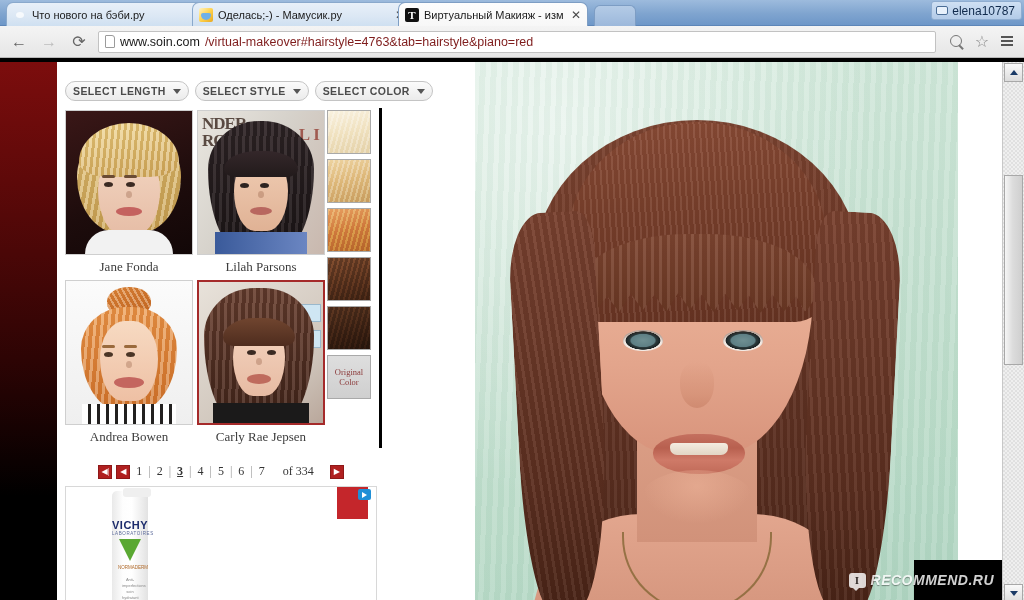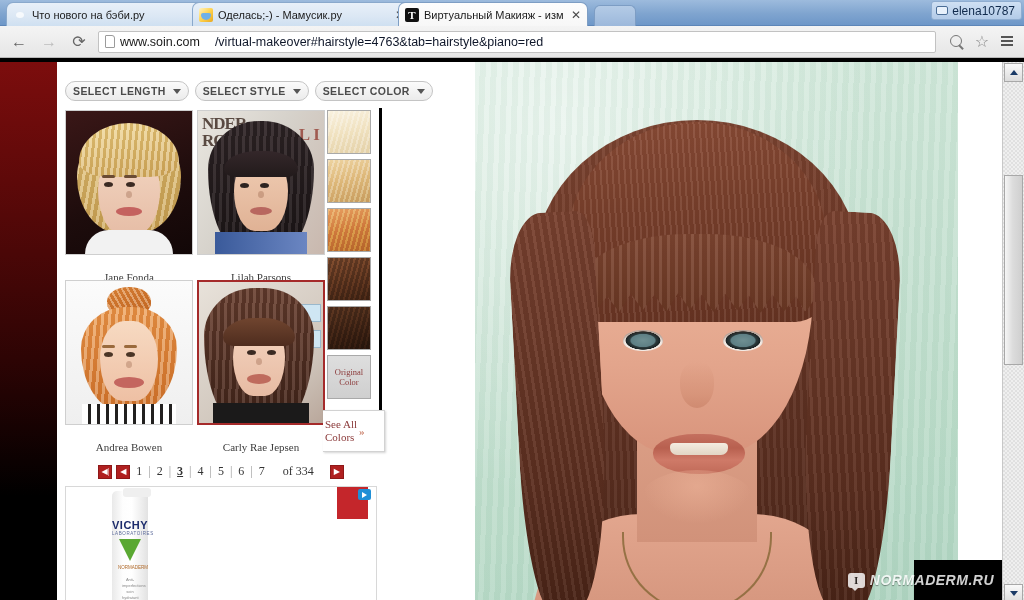--- a/index.html
+++ b/index.html
@@ -76,21 +76,21 @@
     flex: 1 1 auto; height: 22px; background: #fff;
     border: 1px solid #c2c2c2; border-radius: 2px;
     display: flex; align-items: center; padding: 0 6px; gap: 5px;
     font-size: 12.5px; color: #9a9a9a; overflow: hidden; white-space: nowrap;
   }
   .page-ico {
     width: 10px; height: 13px; flex: 0 0 10px; background: #fff;
     border: 1px solid #9b9b9b; border-radius: 1px 3px 1px 1px; position: relative;
   }
   .url-domain { color: #1a1a1a; }
-  .url-rest { color: #0f172a; margin-left: 10px; }
+  .url-rest { color: #7f1d1d; }
   .nav-right { display: flex; align-items: center; gap: 7px; margin-left: 4px; }
   .ico-mag, .ico-star, .ico-menu { width: 18px; height: 18px; position: relative; }
   .ico-mag::before {
     content:""; position:absolute; left:2px; top:2px; width:10px; height:10px;
     border:1.6px solid #777; border-radius:50%;
   }
   .ico-mag::after {
     content:""; position:absolute; left:11px; top:11px; width:6px; height:1.6px;
     background:#777; transform: rotate(45deg); transform-origin: left center;
   }
@@ -139,21 +139,21 @@
   .caret { width:0;height:0;border-left:4px solid transparent;border-right:4px solid transparent;border-top:5px solid #555; }
 
   .thumb-grid { position: absolute; left: 8px; top: 48px; width: 260px; }
   .thumb-cell { position: absolute; width: 128px; }
   .thumb-frame {
     width: 128px; height: 145px; border: 1px solid #cfcfcf; background: #f3f3f3;
     overflow: hidden; position: relative;
   }
   .thumb-frame.sel { border: 2px solid #a52a2a; }
   .thumb-name {
-    text-align: center; font-size: 11px; color: #3c3c3c; margin-top: 16px;
+    text-align: center; font-size: 13px; color: #3c3c3c; margin-top: 4px;
     font-family: "Liberation Serif", serif;
   }
 
   
   .face { position: absolute; inset: 0; }
   .bg-red { background: linear-gradient(160deg,#3a1717 0%,#1d0c0c 60%,#120707 100%); }
   .bg-poster { background: linear-gradient(120deg,#e9e6e0 0%,#d6d2cb 45%,#c9b8ae 100%); }
   .bg-white { background: linear-gradient(180deg,#fbfbfb 0%,#efefef 100%); }
   .bg-event { background: linear-gradient(140deg,#e8e2da 0%,#cfc5bb 70%,#b9a79b 100%); }
 
@@ -577,27 +577,20 @@
             </div>
 
           <div class="swatch-orig">
             <span>Original</span>
             <span>Color</span>
           </div>
         </div>
 
         <div class="col-divider"></div>
 
-        <div class="see-all">
-          <span style="display:flex;flex-direction:column;">
-            <span>See All</span>
-            <span>Colors</span>
-          </span>
-          <span class="chev">»</span>
-        </div>
 
         <div class="pager">
           <span class="pg-arrow">◀|</span>
           <span class="pg-arrow">◀</span>
 
           <span class="pg-num">1</span>
           <span class="pg-sep">|</span>
           <span class="pg-num">2</span>
           <span class="pg-sep">|</span>
           <span class="pg-num cur">3</span>
@@ -655,21 +648,21 @@
         <div class="p-strandR"></div>
 
         <div class="p-necklace"></div>
 
       </div>
 
       <div class="black-patch"></div>
 
       <div class="watermark">
         <span class="wm-ico">I</span>
-        <span class="wm-text">NORMADERM.RU</span>
+        <span class="wm-text">RECOMMEND.RU</span>
       </div>
     </div>
 
     <div class="scrollbar">
       <div class="sb-btn up">
           <i></i>
         </div>
       <div class="sb-thumb"></div>
       <div class="sb-btn down">
           <i></i>

